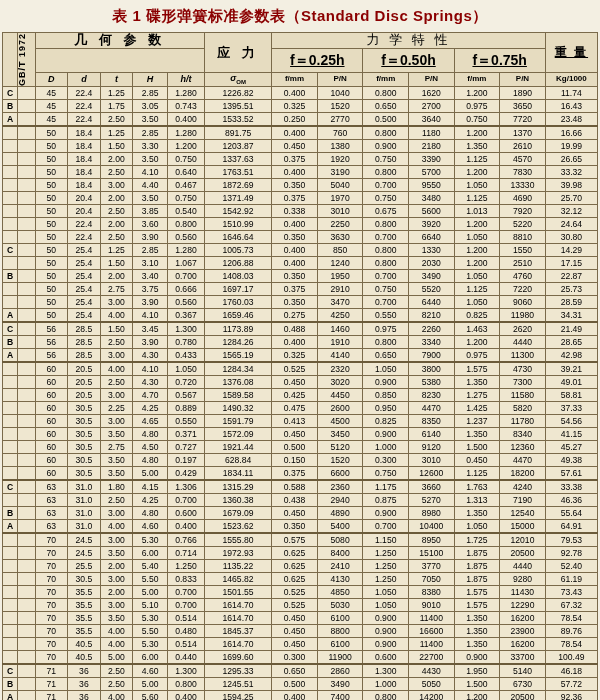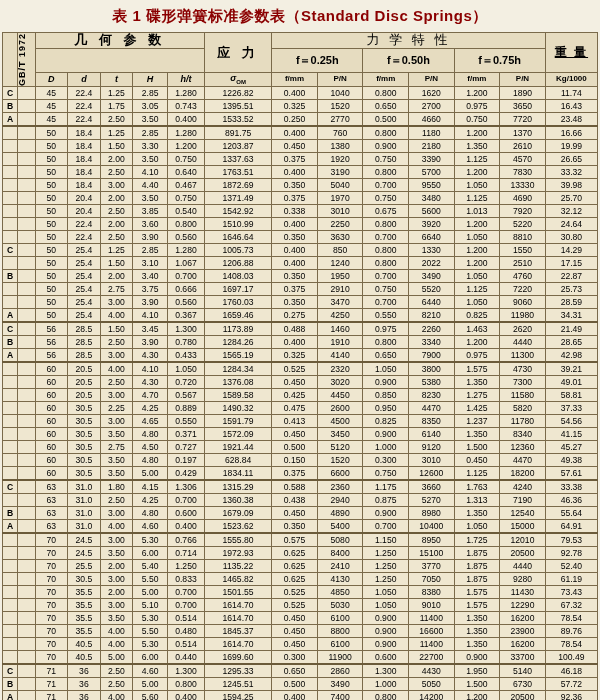--- a/index.html
+++ b/index.html
@@ -35,21 +35,21 @@
     line-height:1.05;
     height:12px;
     font-weight:normal;
   }
   thead td{
     background:#e6dcc0;
     font-weight:bold;
   }
   .hdr-main{font-size:13px;letter-spacing:4px;font-weight:bold;}
   .hdr-mech{font-size:13px;letter-spacing:3px;font-weight:normal;}
-  .hdr-sub{font-size:11px;font-weight:bold;}
+  .hdr-sub{font-size:14px;font-weight:bold;text-decoration:underline;}
   .hdr-unit{font-size:8px;font-weight:bold;}
   .hdr-weight{font-size:12px;letter-spacing:2px;font-weight:bold;writing-mode:horizontal-tb;text-decoration:underline;}
   .vert{
     writing-mode:vertical-rl;
     text-orientation:mixed;
     transform:rotate(180deg);
     font-size:9px;
     font-weight:bold;
     letter-spacing:1px;
     white-space:nowrap;
@@ -161,21 +161,21 @@
           <td class="gb"></td>
           <td class="c-num">45</td>
           <td class="c-num">22.4</td>
           <td class="c-num">2.50</td>
           <td class="c-num">3.50</td>
           <td class="c-num">0.400</td>
           <td class="c-num">1533.52</td>
           <td class="c-num">0.250</td>
           <td class="c-num">2770</td>
           <td class="c-num">0.500</td>
-          <td class="c-num">4660</td>
+          <td class="c-num">3640</td>
           <td class="c-num">0.750</td>
           <td class="c-num">7720</td>
           <td class="c-num">23.48</td>
         </tr>
         <tr class="rowcells grp-top">
           <td class="cls"></td>
           <td class="gb"></td>
           <td class="c-num">50</td>
           <td class="c-num">18.4</td>
           <td class="c-num">1.25</td>
@@ -348,21 +348,21 @@
           <td class="gb"></td>
           <td class="c-num">50</td>
           <td class="c-num">25.4</td>
           <td class="c-num">1.50</td>
           <td class="c-num">3.10</td>
           <td class="c-num">1.067</td>
           <td class="c-num">1206.88</td>
           <td class="c-num">0.400</td>
           <td class="c-num">1240</td>
           <td class="c-num">0.800</td>
-          <td class="c-num">2022</td>
+          <td class="c-num">2030</td>
           <td class="c-num">1.200</td>
           <td class="c-num">2510</td>
           <td class="c-num">17.15</td>
         </tr>
         <tr class="rowcells">
           <td class="cls">B</td>
           <td class="gb"></td>
           <td class="c-num">50</td>
           <td class="c-num">25.4</td>
           <td class="c-num">2.00</td>

